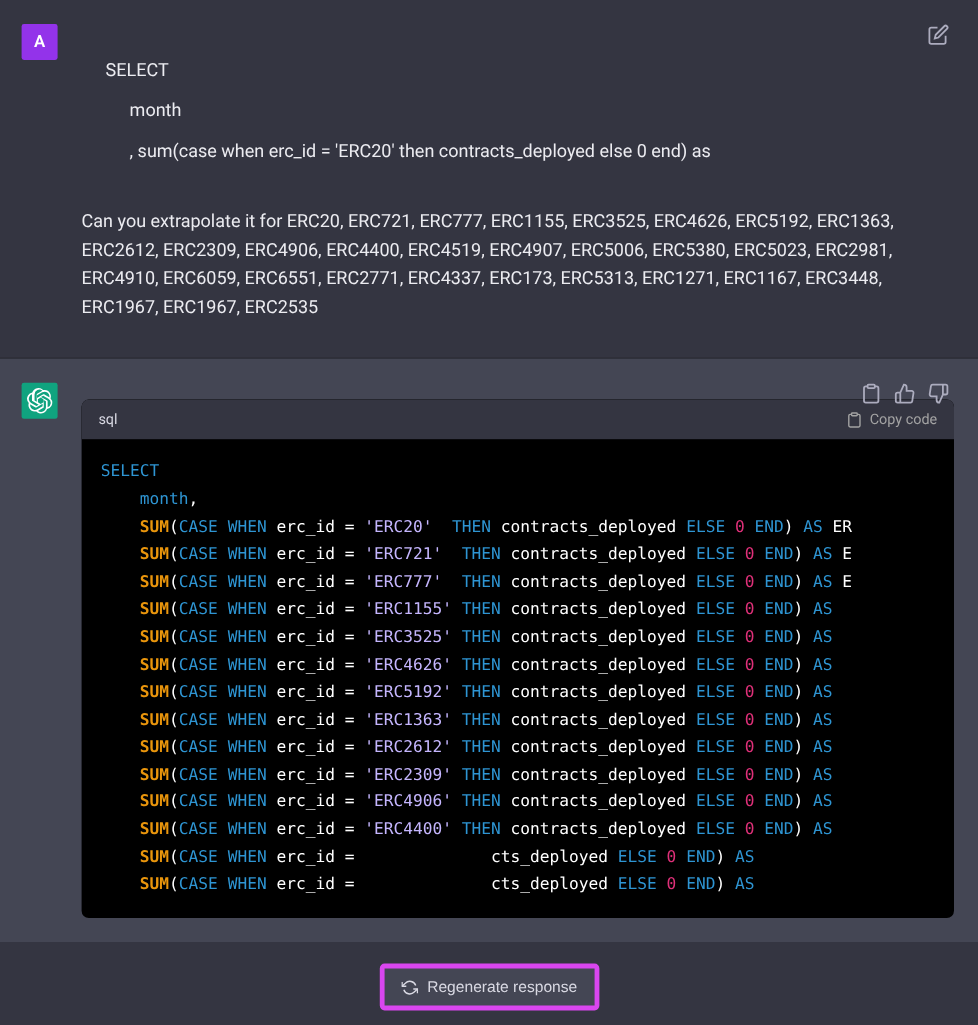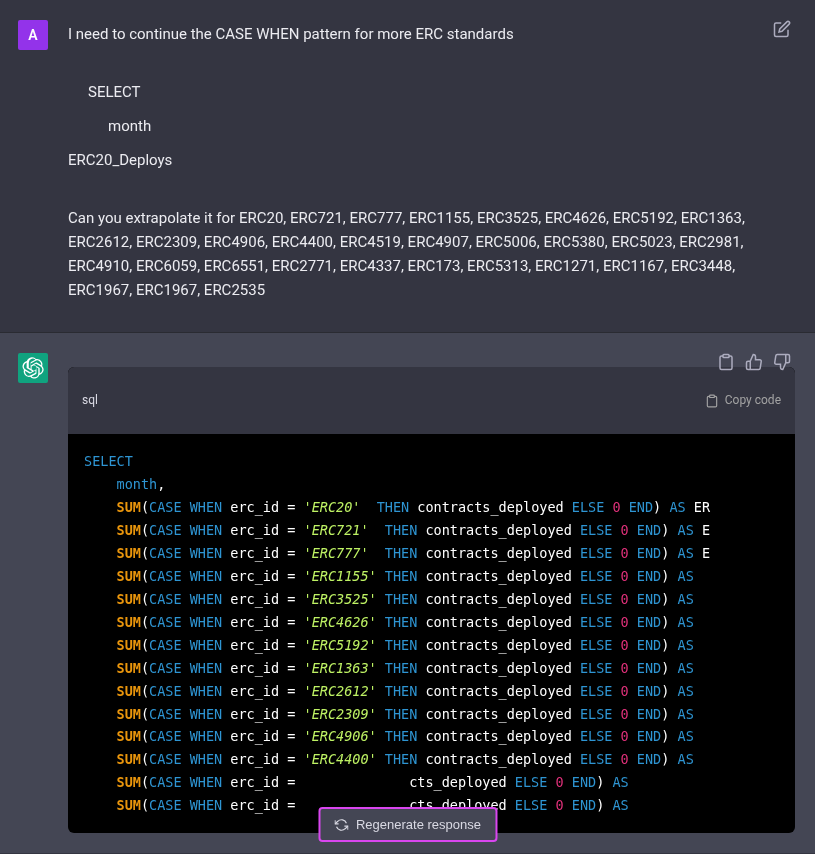--- a/index.html
+++ b/index.html
@@ -54,21 +54,21 @@
   .code-block {
     margin-top: 12px;
     border-radius: 6px;
     overflow: hidden;
     background: #000;
   }
   .code-header {
     background: #343541;
     color: #d9d9e3;
     font-size: 12px;
-    padding: 24px 14px;
+    padding: 7px 14px;
     display: flex;
     justify-content: space-between;
     align-items: center;
   }
   .copy-btn {
     display: flex; align-items: center; gap: 6px;
     cursor: pointer;
     color: #a3a3a3;
     font-size: 12px;
   }
@@ -77,55 +77,54 @@
     padding: 16px;
     font-family: ui-monospace, "SFMono-Regular", Menlo, Consolas, monospace;
     font-size: 13.5px;
     line-height: 1.7;
     white-space: pre;
     overflow: hidden;
     color: #fff;
   }
   .kw-blue   { color: #2e95d3; }
   .kw-orange { color: #e9950c; font-weight: bold; }
-  .kw-green  { color: #bef264; font-style: italic; }
+  .kw-green  { color: #c4b5fd; }
   .kw-red    { color: #df3079; }
   .kw-white  { color: #ffffff; }
 
   .regen-btn {
     position: absolute;
     left: 50%;
     transform: translateX(-50%);
     bottom: 12px;
     background: #444654;
-    border: 2px solid #d946ef;
+    border: 4px solid #d946ef;
     color: #d9d9e3;
     padding: 8px 14px;
     border-radius: 4px;
     font-size: 13px;
     display: flex;
     align-items: center;
     gap: 8px;
     cursor: pointer;
   }
   .regen-btn svg { width: 14px; height: 14px; }
 </style>
 </head>
 <body>
 
 <div class="msg user">
   <div class="avatar user-av">
     <span>A</span>
   </div>
   <div class="content">
-    <p>I need to continue the CASE WHEN pattern for more ERC standards</p>
     <br>
     <p class="indent">SELECT</p>
     <p class="indent2">month</p>
-    <p>ERC20_Deploys</p>
+    <p class="indent2">, sum(case when erc_id = 'ERC20' then contracts_deployed else 0 end) as</p>
     <br>
     <p>Can you extrapolate it for ERC20, ERC721, ERC777, ERC1155, ERC3525, ERC4626, ERC5192, ERC1363, ERC2612, ERC2309, ERC4906, ERC4400, ERC4519, ERC4907, ERC5006, ERC5380, ERC5023, ERC2981, ERC4910, ERC6059, ERC6551, ERC2771, ERC4337, ERC173, ERC5313, ERC1271, ERC1167, ERC3448, ERC1967, ERC1967, ERC2535</p>
   </div>
   <div class="actions-right">
     <span class="icon-btn">
       <svg viewBox="0 0 24 24" fill="none" stroke="currentColor" stroke-width="2">
           <path d="M11 4H4a2 2 0 0 0-2 2v14a2 2 0 0 0 2 2h14a2 2 0 0 0 2-2v-7"></path>
           <path d="M18.5 2.5a2.12 2.12 0 0 1 3 3L12 15l-4 1 1-4 9.5-9.5z"></path>
         </svg>
     </span>

